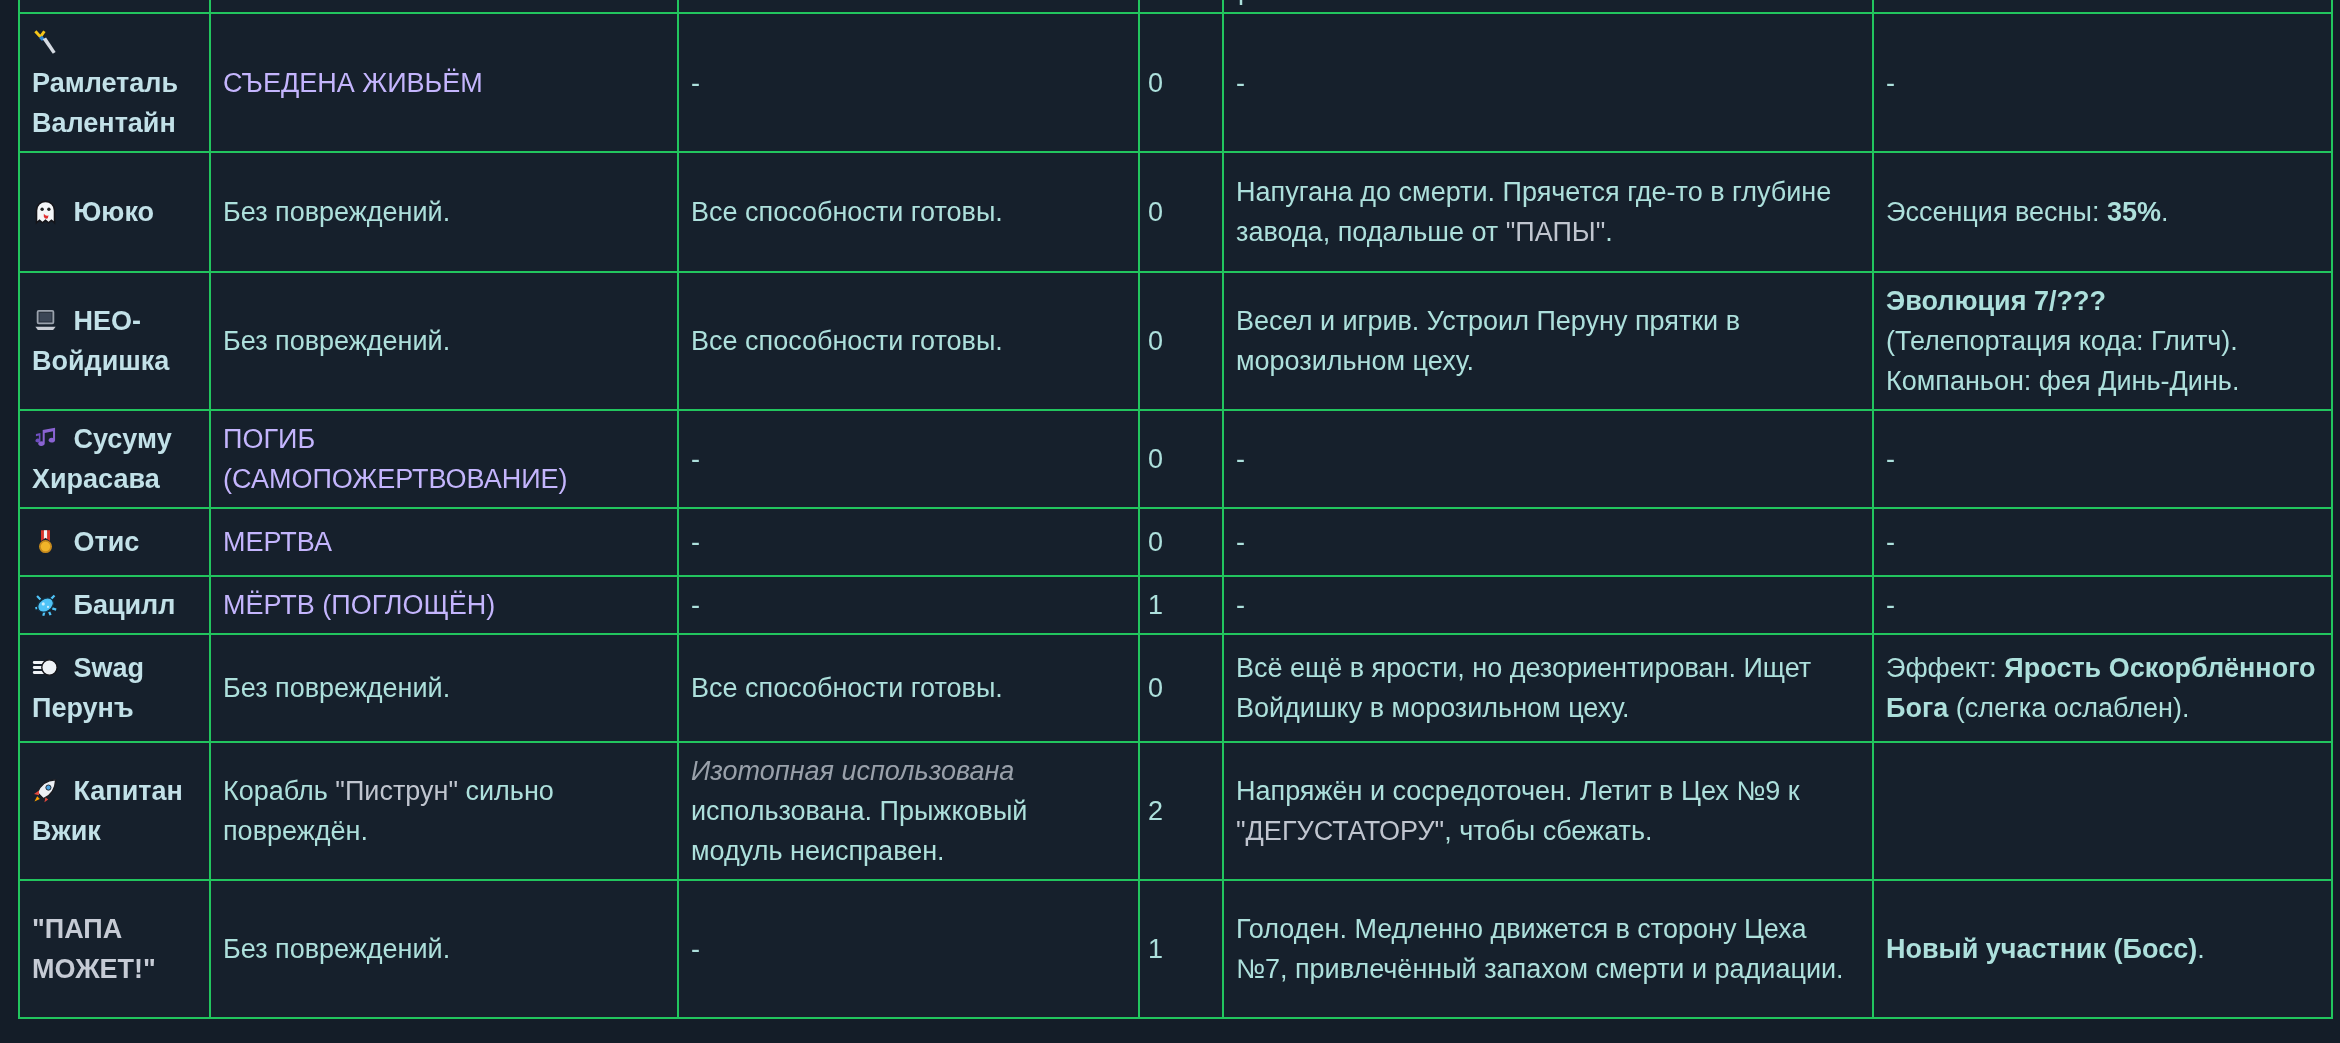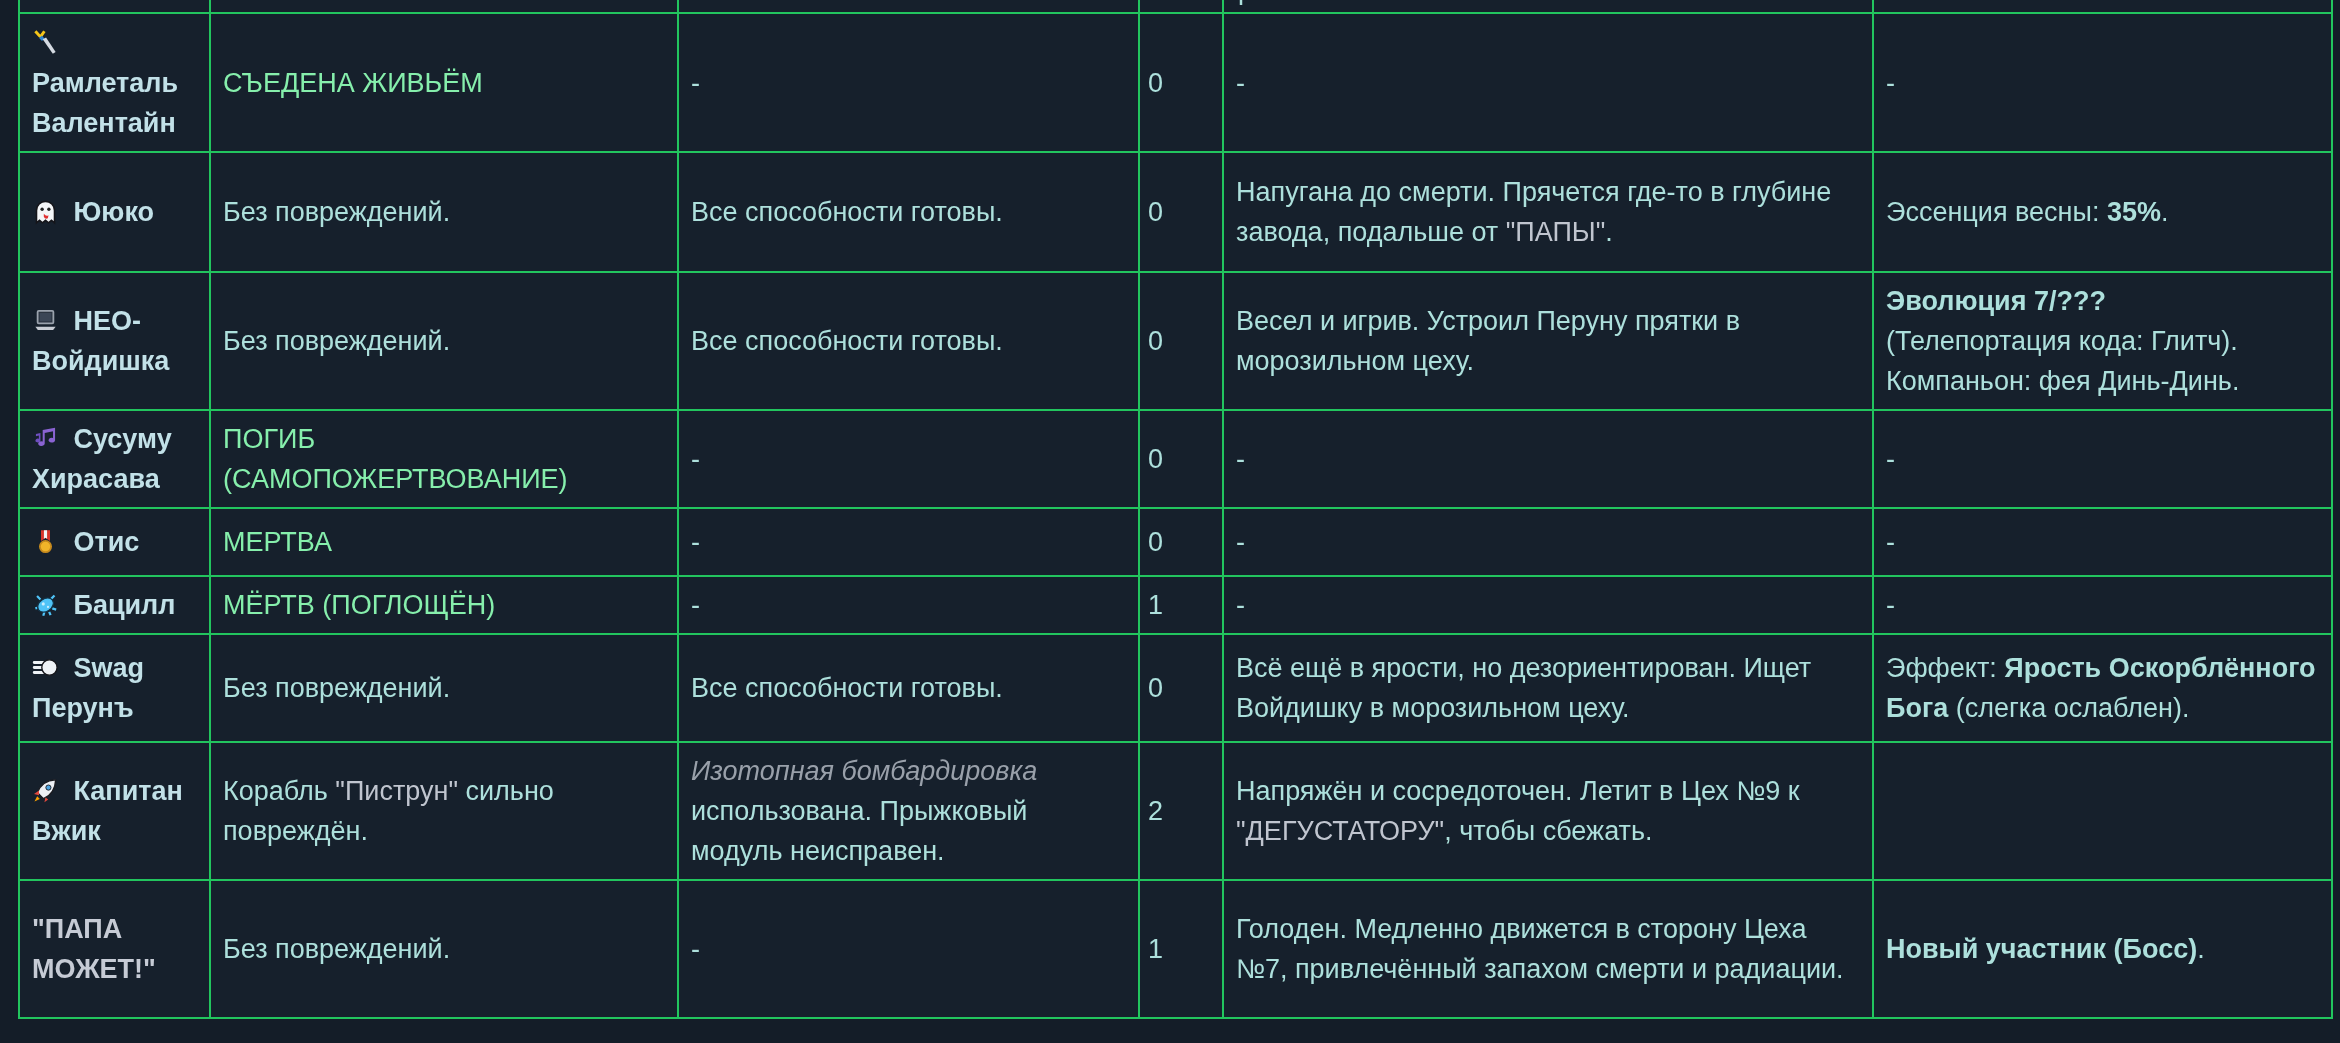--- a/index.html
+++ b/index.html
@@ -29,21 +29,21 @@
   tr.partial td .clip span{
     position:absolute;top:-30px;left:2px;color:#ade0dc;font-size:27px;
   }
   
   tr.r0{height:139px;} tr.r1{height:120px;} tr.r2{height:134px;}
   tr.r3{height:92px;}  tr.r4{height:68px;}  tr.r5{height:55px;}
   tr.r6{height:108px;} tr.r7{height:131px;} tr.r8{height:138px;}
   td.count{padding-left:8px;}
   .name{font-weight:bold;color:#c2e1e8;}
   .gray-name{font-weight:bold;color:#c6cbd5;}
-  .red{color:#86efac;}
+  .red{color:#c4b5fd;}
   .bold{font-weight:bold;}
   .gray{color:#c0c5cf;}
   .italic{font-style:italic;color:#99a0aa;}
   .body{color:#ade0dc;}
   .icon{display:inline-block;width:27px;height:27px;vertical-align:-4px;margin-right:7px;}
   .icon svg{width:27px;height:27px;display:block;}
 </style>
 </head>
 <body>
 
@@ -153,21 +153,21 @@
       </tr>
       <tr class="r7">
         <td class="name"><span class="icon"><svg viewBox="0 0 24 24">
               <path d="M21 2.5 c-7.5.3 -13.5 4.5 -16.2 11.3 l5.4 5.4 C17 16.3 20.7 10 21 2.5 z" fill="#eceff4" stroke="#1b1b20" stroke-width="1.1"></path>
               <circle cx="14.6" cy="9.4" r="2.3" fill="#4da3e0" stroke="#1b1b20" stroke-width=".8"></circle>
               <path d="M6.2 12 L1.8 15.2 l4.4 1 z" fill="#e0483e"></path>
               <path d="M12 18.2 l-1 4.3 3.4-2.6 z" fill="#e0483e"></path>
               <path d="M4.6 17.2 l-2.4 4.6 4.8-2.2 z" fill="#f59f00"></path>
             </svg></span><span class="name"> Капитан Вжик</span></td>
         <td class="status"><span class="body">Корабль </span><span class="gray">"Пиструн"</span><span class="body"> сильно повреждён.</span></td>
-        <td class="abilities"><span class="italic">Изотопная бомбардировка</span><span class="body"> использована. Прыжковый модуль неисправен.</span></td>
+        <td class="abilities"><span class="italic">Изотопная использована</span><span class="body"> использована. Прыжковый модуль неисправен.</span></td>
         <td class="count">2</td>
         <td class="behavior"><span class="body">Напряжён и сосредоточен. Летит в Цех №9 к </span><span class="gray">"ДЕГУСТАТОРУ"</span><span class="body">, чтобы сбежать.</span></td>
         <td class="notes"></td>
       </tr>
       <tr class="r8">
         <td class="name"><span class="gray-name">"ПАПА МОЖЕТ!"</span></td>
         <td class="status"><span class="body">Без повреждений.</span></td>
         <td class="abilities"><span class="body">-</span></td>
         <td class="count">1</td>
         <td class="behavior"><span class="body">Голоден. Медленно движется в сторону Цеха №7, привлечённый запахом смерти и радиации.</span></td>

